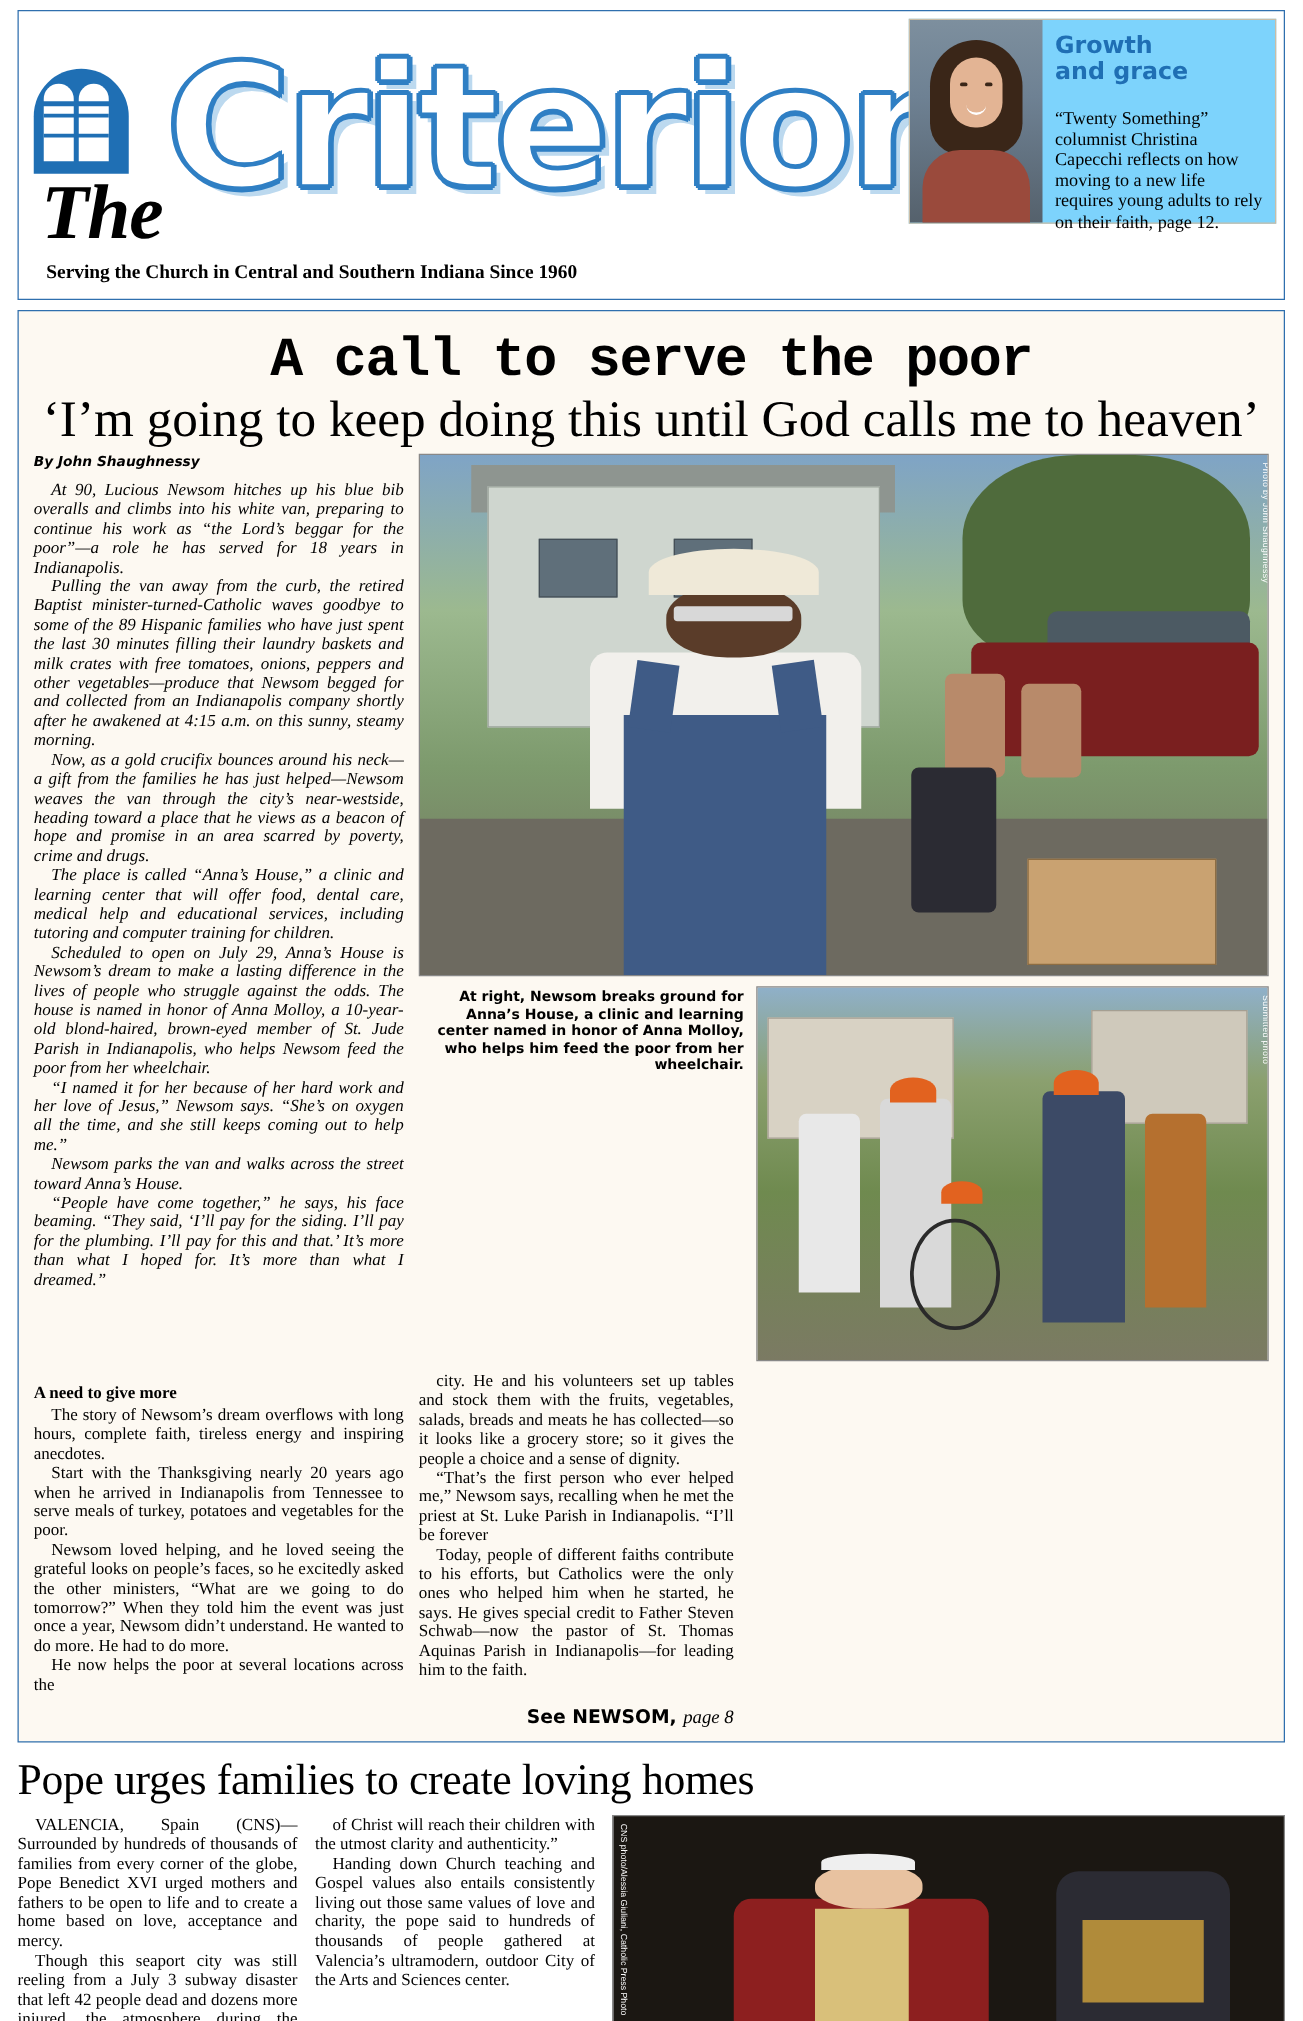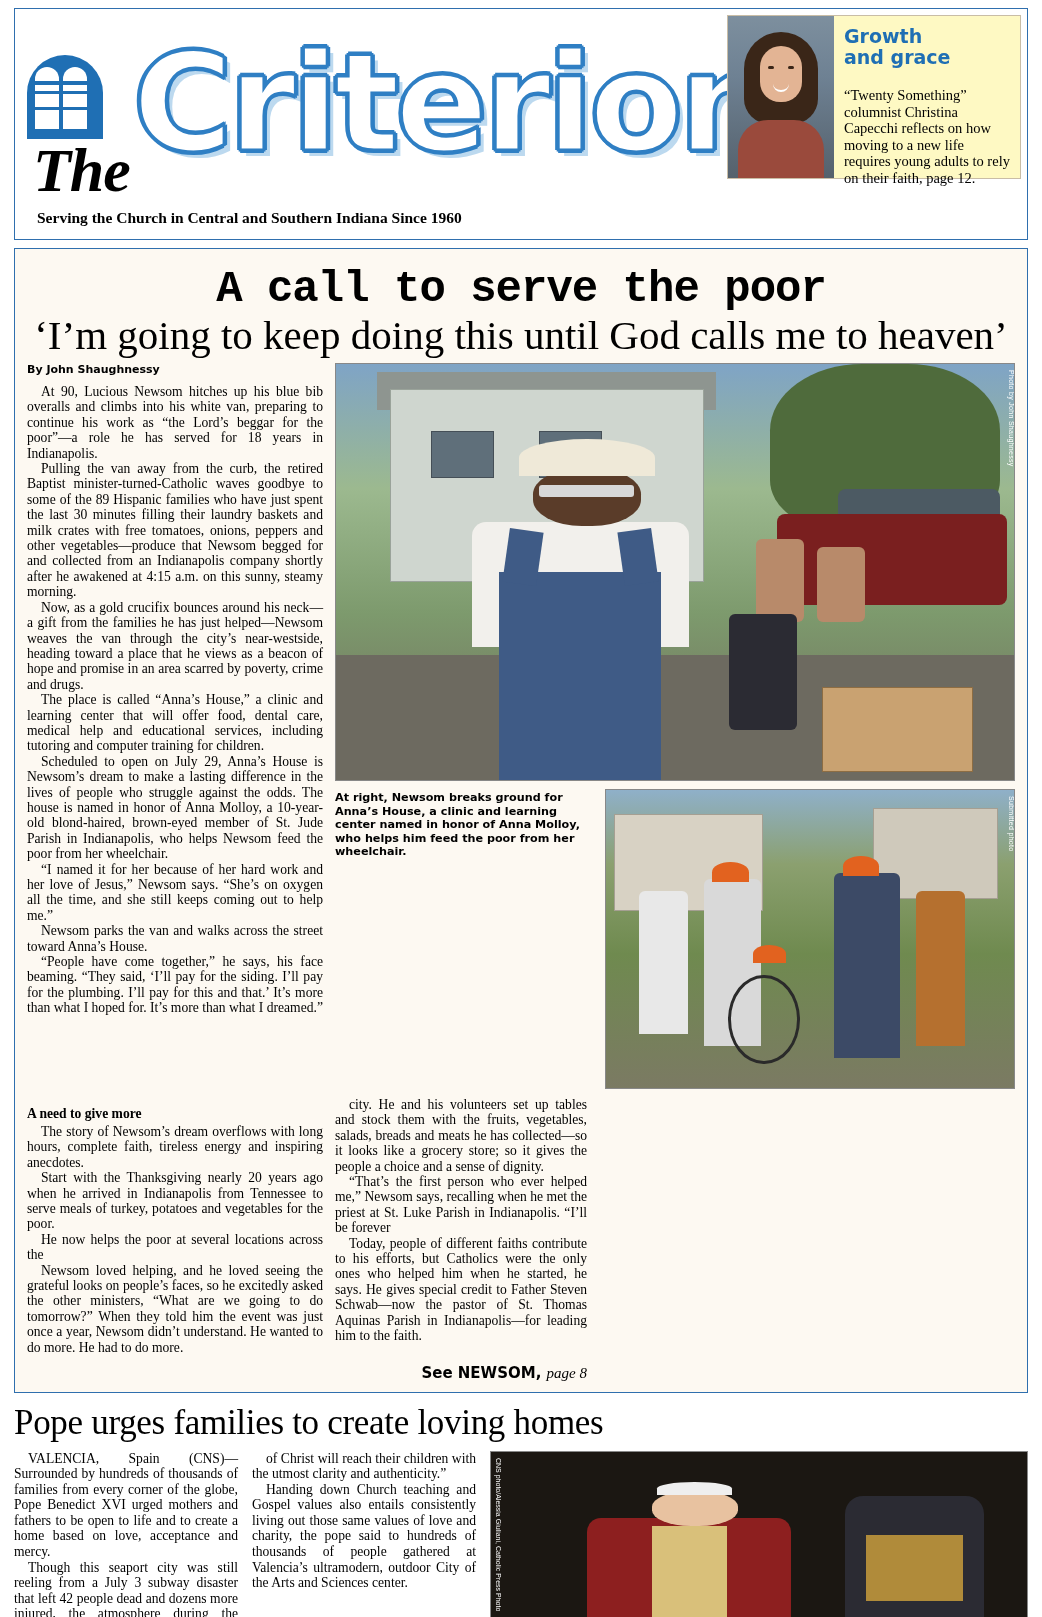--- a/index.html
+++ b/index.html
@@ -43,21 +43,21 @@
        6px 6px 0 #bcd9ef;
     letter-spacing:-4px;
   }
   .serving{
     position:absolute;left:22px;top:200px;
     font-family:"Liberation Serif", serif;font-weight:bold;font-size:15.5px;
   }
 
   .promo{
     position:absolute;right:6px;top:6px;width:294px;height:164px;
-    background:#fef9c3;border:1px solid #c9bda6;box-sizing:border-box;
+    background:#7dd3fc;border:1px solid #c9bda6;box-sizing:border-box;
     display:flex;
   }
   .promo-photo{
     width:106px;height:100%;
     background:linear-gradient(180deg,#7d8f9e 0%,#6e8193 38%,#55616c 100%);
     position:relative;overflow:hidden;
   }
   .promo-photo .hair{position:absolute;left:16px;top:16px;width:74px;height:92px;background:#3a2618;border-radius:38px 38px 26px 26px;}
   .promo-photo .face{position:absolute;left:32px;top:30px;width:42px;height:56px;background:#e3b494;border-radius:21px 21px 20px 20px;}
   .promo-photo .eye-l{position:absolute;left:40px;top:50px;width:6px;height:3px;background:#3a2618;border-radius:2px;}
@@ -85,21 +85,21 @@
   }
   .headline{
     text-align:center;font-family:Liberation Mono, monospace;font-weight:bold;
     font-size:44px;line-height:48px;letter-spacing:-1px;margin:6px 0 0 0;
   }
   .deck{
     text-align:center;font-family:"Liberation Serif",serif;
     font-size:41px;line-height:36px;margin:4px 0 10px 0;
   }
   .lead-body{display:flex;gap:12px;}
-  .col-left{width:296px;}
+  .col-left{width:296px;font-style:italic;}
   .byline{font-family:"DejaVu Sans",sans-serif;font-weight:bold;font-size:11px;margin-bottom:8px;}
   .bodytext{font-family:"Liberation Serif",serif;font-size:13.6px;line-height:15.4px;text-align:justify;}
   .bodytext p{margin:0;text-indent:14px;}
   .subhead{font-family:"Liberation Serif",serif;font-weight:bold;font-size:13.6px;margin:9px 0 2px 0;}
   .col-right{flex:1;}
 
   .photo1{
     width:100%;height:418px;position:relative;overflow:hidden;border:1px solid #888;box-sizing:border-box;
     background:linear-gradient(180deg,#7fa4c6 0%,#9cb98f 30%,#7d9a6d 60%,#6f6a5c 100%);
   }
@@ -123,21 +123,21 @@
     position:absolute;right:-1px;top:0;height:100%;width:12px;
     writing-mode:vertical-rl;font-size:7px;color:#fff;
     font-family:"Liberation Sans",sans-serif;letter-spacing:0.3px;padding-top:6px;box-sizing:border-box;
   }
   .cap1{
     font-family:"DejaVu Sans",sans-serif;font-weight:bold;font-size:11.2px;
     line-height:13px;margin-top:4px;
   }
   .mid-row{display:flex;gap:10px;margin-top:8px;}
   .cap2{
-    width:260px;font-family:"DejaVu Sans",sans-serif;font-weight:bold;
+    width:260px;text-align:right;font-family:"DejaVu Sans",sans-serif;font-weight:bold;
     font-size:11.2px;line-height:13.5px;padding-top:2px;
   }
   .photo2{
     flex:1;height:300px;position:relative;overflow:hidden;border:1px solid #888;box-sizing:border-box;
     background:linear-gradient(180deg,#8fb0c9 0%,#8ba06f 25%,#6f8a4f 55%,#7b7a63 100%);
   }
   .p2-house{position:absolute;left:2%;top:8%;width:36%;height:32%;background:#d8d2c4;border:1px solid #a59f92;}
   .p2-house2{position:absolute;right:4%;top:6%;width:30%;height:30%;background:#cfc9bb;border:1px solid #a59f92;}
   .p2-helmet{position:absolute;background:#e2621f;border-radius:50% 50% 0 0;}
   .p2-person{position:absolute;background:#4a4f58;border-radius:6px 6px 0 0;}
@@ -273,22 +273,22 @@
         </div>
       </div>
     </div>
 
     <div class="bot-row">
       <div class="bot-left">
         <div class="subhead">A need to give more</div>
         <div class="bodytext">
           <p>The story of Newsom’s dream overflows with long hours, complete faith, tireless energy and inspiring anecdotes.</p>
           <p>Start with the Thanksgiving nearly 20 years ago when he arrived in Indianapolis from Tennessee to serve meals of turkey, potatoes and vegetables for the poor.</p>
+          <p>Newsom loved helping, and he loved seeing the grateful looks on people’s faces, so he excitedly asked the other ministers, “What are we going to do tomorrow?” When they told him the event was just once a year, Newsom didn’t understand. He wanted to do more. He had to do more.</p>
           <p>He now helps the poor at several locations across the</p>
-          <p>Newsom loved helping, and he loved seeing the grateful looks on people’s faces, so he excitedly asked the other ministers, “What are we going to do tomorrow?” When they told him the event was just once a year, Newsom didn’t understand. He wanted to do more. He had to do more.</p>
         </div>
       </div>
       <div class="bot-mid">
         <div class="bodytext">
           <p>city. He and his volunteers set up tables and stock them with the fruits, vegetables, salads, breads and meats he has collected—so it looks like a grocery store; so it gives the people a choice and a sense of dignity.</p>
           <p>“That’s the first person who ever helped me,” Newsom says, recalling when he met the priest at St. Luke Parish in Indianapolis. “I’ll be forever</p>
           <p>Today, people of different faiths contribute to his efforts, but Catholics were the only ones who helped him when he started, he says. He gives special credit to Father Steven Schwab—now the pastor of St. Thomas Aquinas Parish in Indianapolis—for leading him to the faith.</p>
         </div>
         <div class="seemore">
           <span>See NEWSOM,</span>

